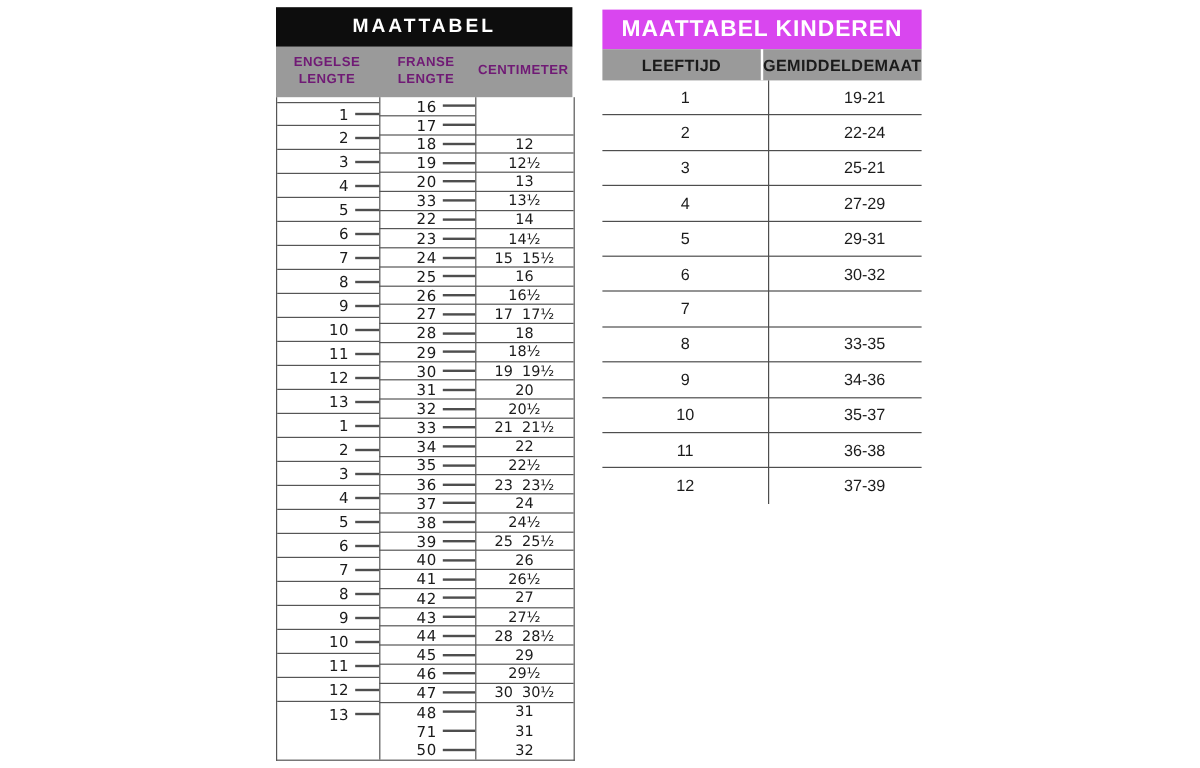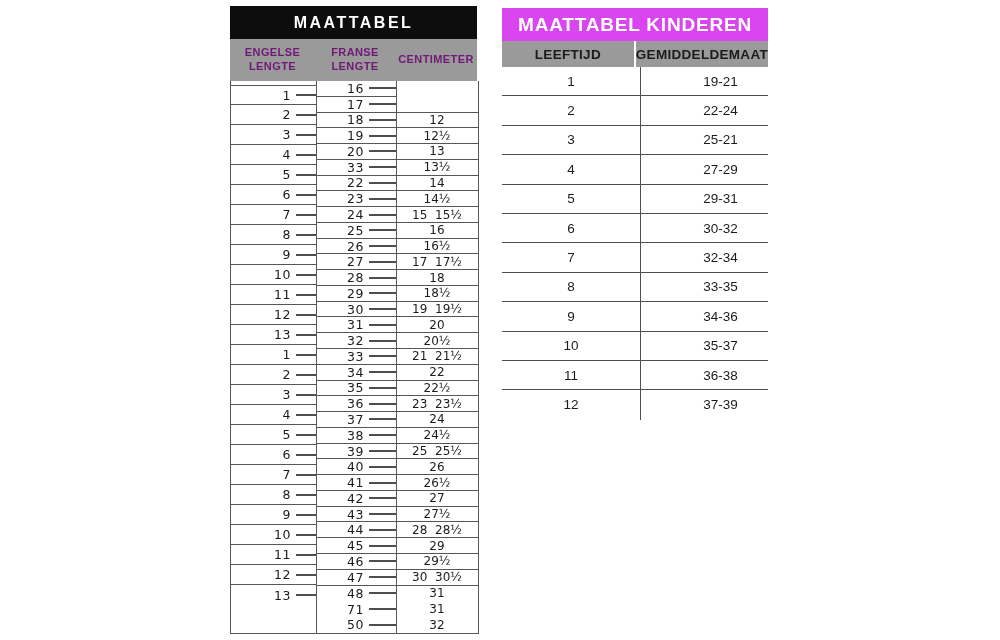--- a/index.html
+++ b/index.html
@@ -393,21 +393,20 @@
       <div class="krow bb">
         <div class="kcell kc0">5</div>
         <div class="kcell kc1">29-31</div>
       </div>
       <div class="krow bb">
         <div class="kcell kc0">6</div>
         <div class="kcell kc1">30-32</div>
       </div>
       <div class="krow bb">
         <div class="kcell kc0">7</div>
-        <div class="kcell kc1">32-34</div>
       </div>
       <div class="krow bb">
         <div class="kcell kc0">8</div>
         <div class="kcell kc1">33-35</div>
       </div>
       <div class="krow bb">
         <div class="kcell kc0">9</div>
         <div class="kcell kc1">34-36</div>
       </div>
       <div class="krow bb">

